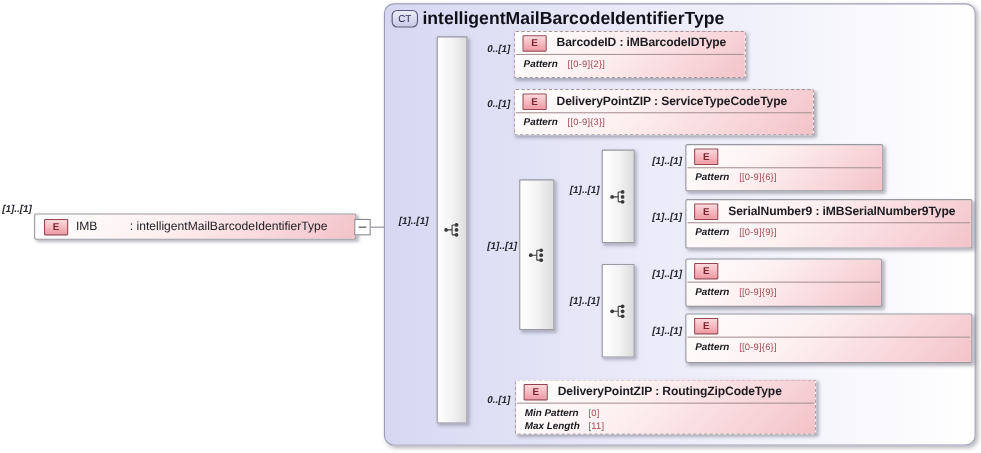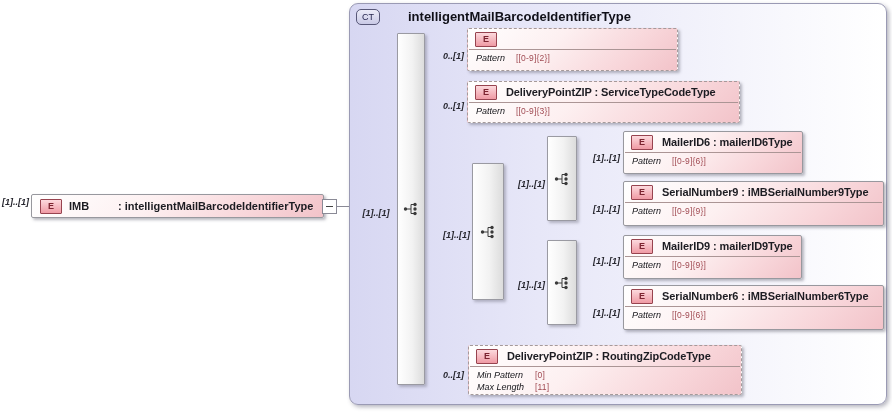--- a/index.html
+++ b/index.html
@@ -14,27 +14,27 @@
     position:absolute;left:349px;top:3px;width:536px;height:400px;
     border:1px solid #9a9ab4;border-radius:9px;
     background:linear-gradient(90deg,#d7d7f2 0%,#e7e7f8 35%,#ffffff 100%);
     box-shadow:2px 2px 4px rgba(90,90,110,.45);
   }
   .ct-badge{
     position:absolute;left:6px;top:5px;width:22px;height:14px;border:1px solid #585878;
     border-radius:5px;background:linear-gradient(#ececf8,#cacae6);
     font-size:9px;font-weight:normal;color:#26264e;text-align:center;line-height:14px;
   }
-  .ct-title{position:absolute;left:34px;top:5px;font-size:13px;font-weight:bold;color:#101018;white-space:nowrap;margin-left:24px;}
+  .ct-title{position:absolute;left:34px;top:5px;font-size:16px;font-weight:bold;color:#101018;white-space:nowrap;}
 
   
   .h-line{position:absolute;height:1px;background:#8a8a96;}
   .card{
     position:absolute;font-size:9px;font-style:italic;font-weight:bold;color:#26262e;
-    text-align:right;white-space:nowrap;margin-top:12px;
+    text-align:right;white-space:nowrap;
   }
 
   
   .comp{
     position:absolute;border:1px solid #9a9aa2;border-radius:1px;
     background:linear-gradient(90deg,#ffffff 0%,#f2f2f2 55%,#dcdcdc 100%);
     box-shadow:2px 2px 3px rgba(100,100,115,.4);
     display:flex;align-items:center;justify-content:center;
   }
   #comp-root{left:397px;top:33px;width:26px;height:350px;}
@@ -51,28 +51,28 @@
   .el.dashed{border-style:dashed;border-color:#a59a9a;}
   .el-head{height:20px;display:flex;align-items:center;padding:0 7px;gap:9px;}
   .el-title{font-size:11px;font-weight:bold;color:#1c1c22;white-space:nowrap;letter-spacing:-.1px;}
   .e-badge{
     flex:0 0 auto;width:20px;height:13px;border:1px solid #97434f;border-radius:1px;
     background:linear-gradient(#fcd9dd,#ef9aa4);
     font-size:9px;font-weight:bold;color:#7c2430;text-align:center;line-height:13px;
   }
   .facets{border-top:1px solid #ab9595;margin:0 1px;padding:3px 7px 0;}
   .facet-row{display:flex;align-items:baseline;height:12px;font-size:9px;}
-  .facet-label{font-style:italic;color:#15151a;width:40px;flex:0 0 auto;}
+  .facet-label{font-style:italic;color:#15151a;width:40px;flex:0 0 auto;font-weight:bold;}
   .wide .facet-label{width:58px;}
   .facet-value{color:#a04a52;font-size:8.5px;letter-spacing:.2px;}
 
   #el-imb{left:31px;top:194px;width:291px;height:22px;}
   #el-imb .e-badge{position:absolute;left:8px;top:4px;}
-  #el-imb .imb-name{position:absolute;left:37px;top:0;line-height:22px;font-size:11px;font-weight:bold;color:#1c1c22;}
-  #el-imb .imb-type{position:absolute;left:86px;top:0;line-height:22px;font-size:11px;font-weight:bold;color:#1c1c22;white-space:nowrap;}
+  #el-imb .imb-name{position:absolute;left:37px;top:0;line-height:22px;font-size:11px;font-weight:normal;color:#1c1c22;}
+  #el-imb .imb-type{position:absolute;left:86px;top:0;line-height:22px;font-size:11px;font-weight:normal;color:#1c1c22;white-space:nowrap;}
 
   #el-barcode{left:467px;top:28px;width:209px;height:41px;}
   #el-stc{left:467px;top:81px;width:271px;height:40px;}
   #el-m6{left:623px;top:131px;width:178px;height:41px;}
   #el-s9{left:623px;top:181px;width:259px;height:43px;}
   #el-m9{left:623px;top:235px;width:177px;height:42px;}
   #el-s6{left:623px;top:285px;width:259px;height:43px;}
   #el-dpz{left:468px;top:345px;width:272px;height:48px;}
 
   
@@ -166,20 +166,21 @@
       <circle cx="12" cy="2.5" r="1.7" fill="#3a3a3a"></circle>
       <circle cx="12" cy="7" r="1.7" fill="#3a3a3a"></circle>
       <circle cx="12" cy="11.5" r="1.7" fill="#3a3a3a"></circle>
     </svg>
   </div>
 
   <span class="card" style="left:428px;top:39px;width:36px;">0..[1]</span>
   <div class="el dashed" id="el-barcode">
     <div class="el-head">
       <span class="e-badge">E</span>
+      <span class="el-title">BarcodeID : iMBarcodeIDType</span>
     </div>
     <div class="facets">
       <div class="facet-row">
         <span class="facet-label">Pattern</span>
         <span class="facet-value">[[0-9]{2}]</span>
       </div>
     </div>
   </div>
 
   <span class="card" style="left:428px;top:89px;width:36px;">0..[1]</span>
@@ -193,21 +194,20 @@
         <span class="facet-label">Pattern</span>
         <span class="facet-value">[[0-9]{3}]</span>
       </div>
     </div>
   </div>
 
   <span class="card" style="left:580px;top:141px;width:40px;">[1]..[1]</span>
   <div class="el" id="el-m6">
     <div class="el-head">
       <span class="e-badge">E</span>
-      <span class="el-title">MailerID6 : mailerID6Type</span>
     </div>
     <div class="facets">
       <div class="facet-row">
         <span class="facet-label">Pattern</span>
         <span class="facet-value">[[0-9]{6}]</span>
       </div>
     </div>
   </div>
 
   <span class="card" style="left:580px;top:192px;width:40px;">[1]..[1]</span>
@@ -221,35 +221,33 @@
         <span class="facet-label">Pattern</span>
         <span class="facet-value">[[0-9]{9}]</span>
       </div>
     </div>
   </div>
 
   <span class="card" style="left:580px;top:244px;width:40px;">[1]..[1]</span>
   <div class="el" id="el-m9">
     <div class="el-head">
       <span class="e-badge">E</span>
-      <span class="el-title">MailerID9 : mailerID9Type</span>
     </div>
     <div class="facets">
       <div class="facet-row">
         <span class="facet-label">Pattern</span>
         <span class="facet-value">[[0-9]{9}]</span>
       </div>
     </div>
   </div>
 
   <span class="card" style="left:580px;top:296px;width:40px;">[1]..[1]</span>
   <div class="el" id="el-s6">
     <div class="el-head">
       <span class="e-badge">E</span>
-      <span class="el-title">SerialNumber6 : iMBSerialNumber6Type</span>
     </div>
     <div class="facets">
       <div class="facet-row">
         <span class="facet-label">Pattern</span>
         <span class="facet-value">[[0-9]{6}]</span>
       </div>
     </div>
   </div>
 
   <span class="card" style="left:428px;top:358px;width:36px;">0..[1]</span>

